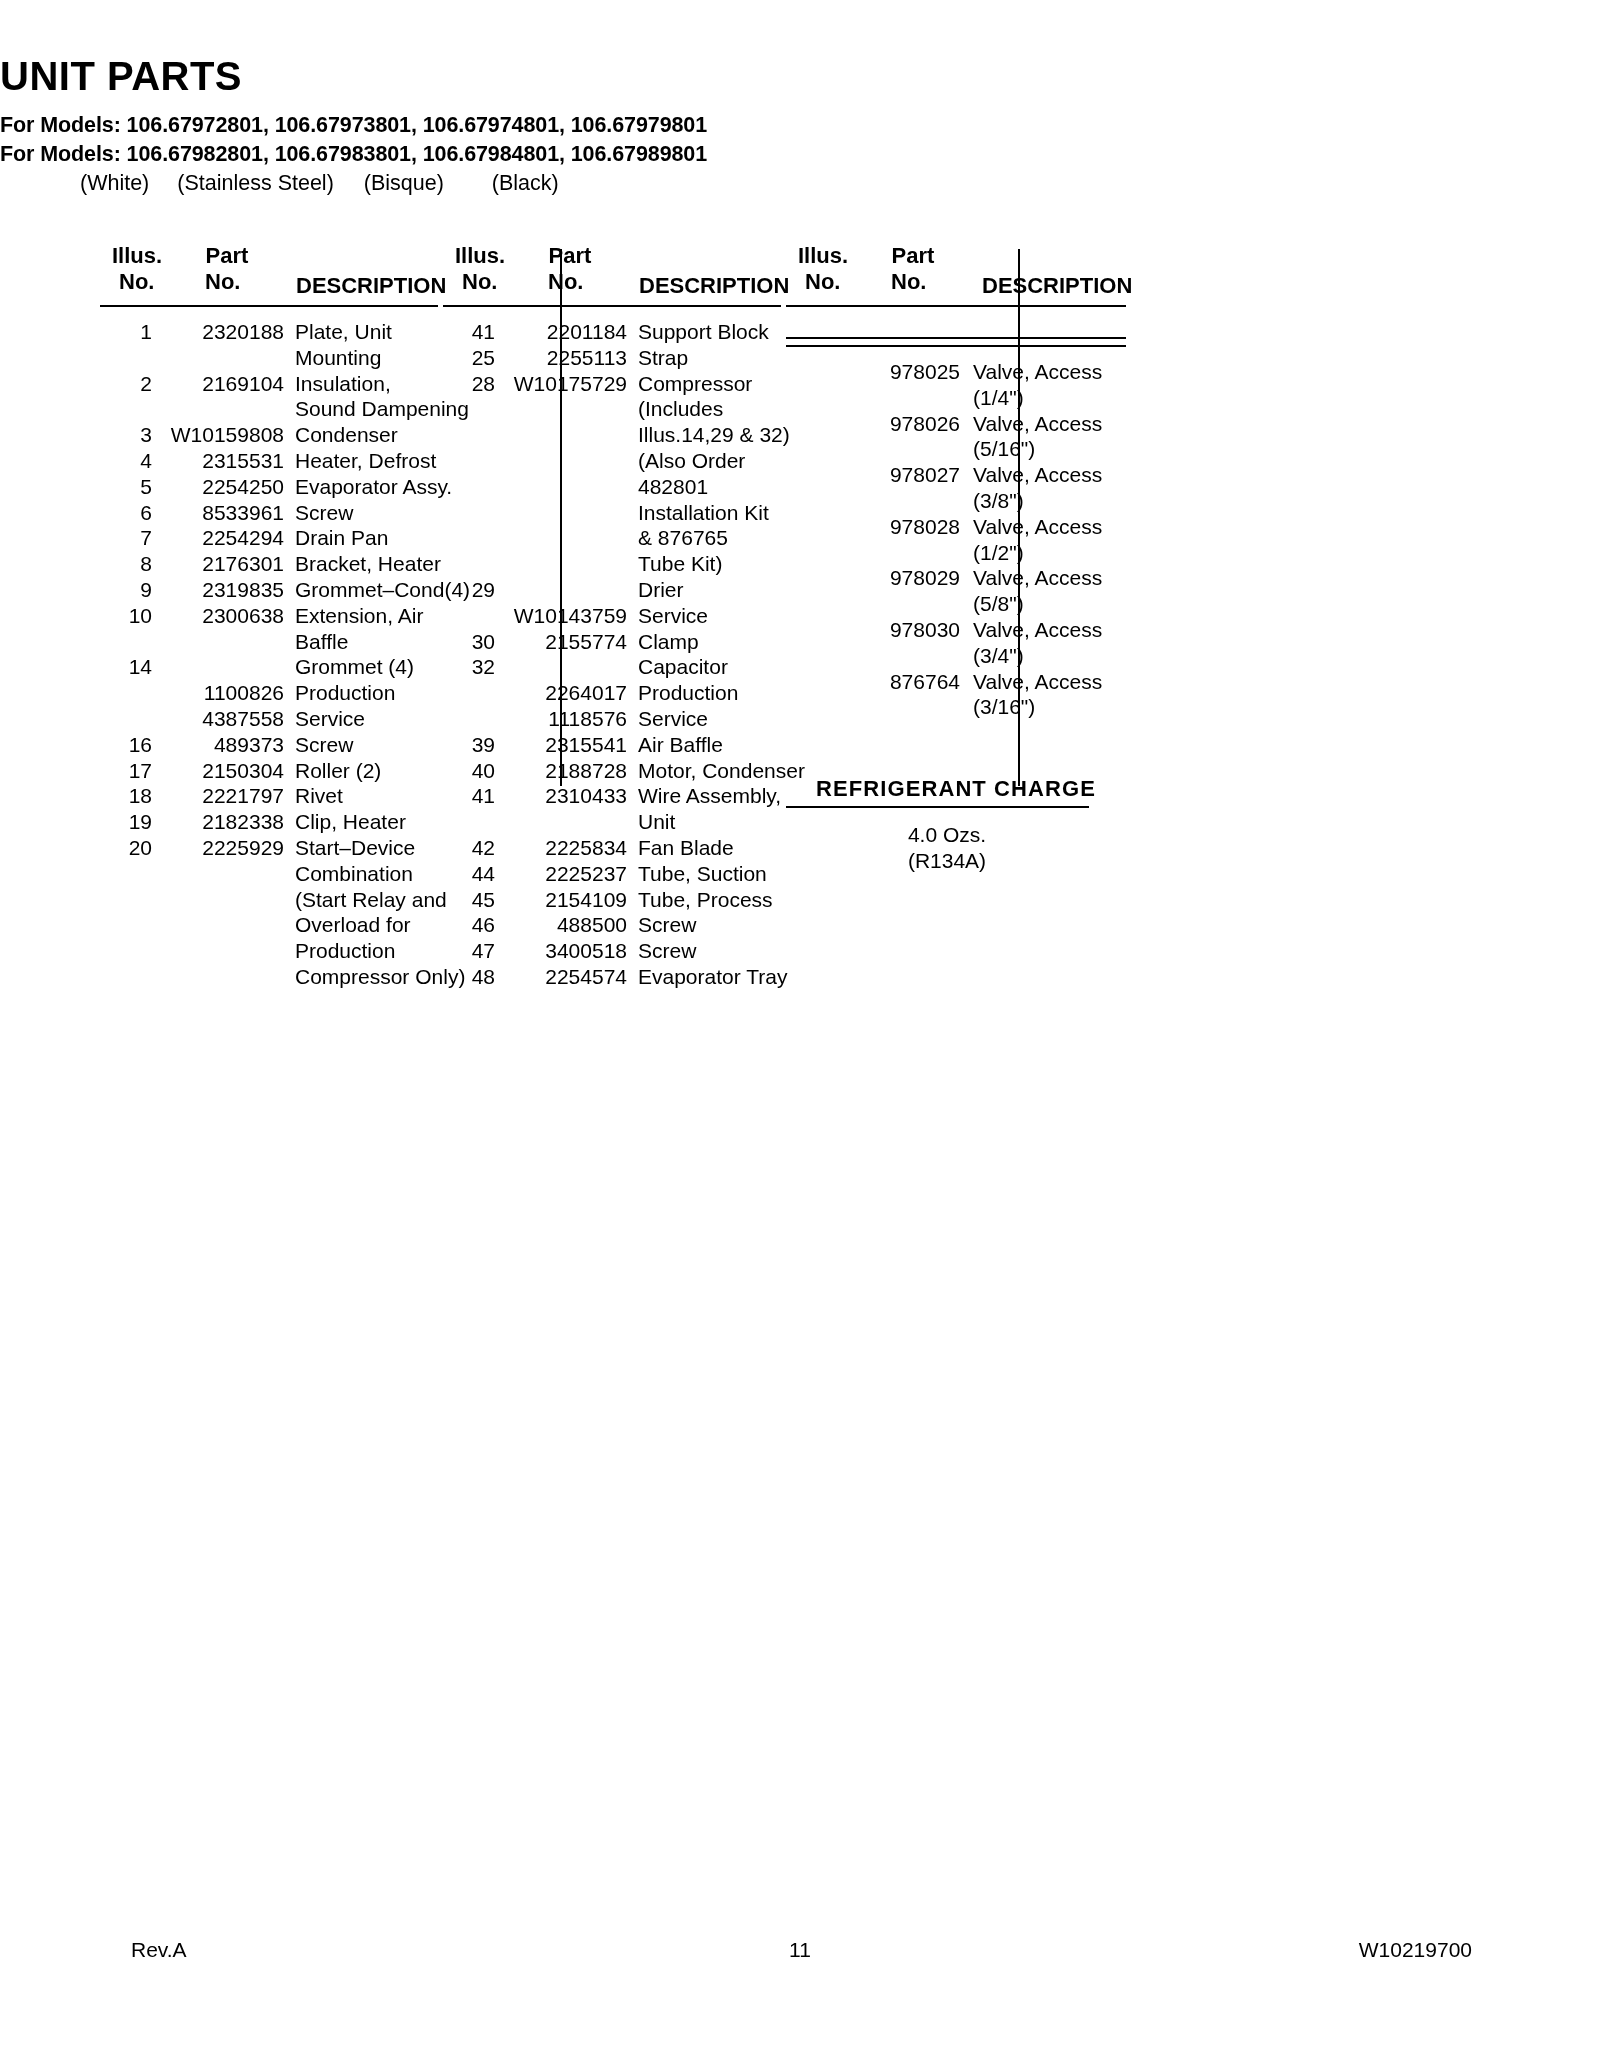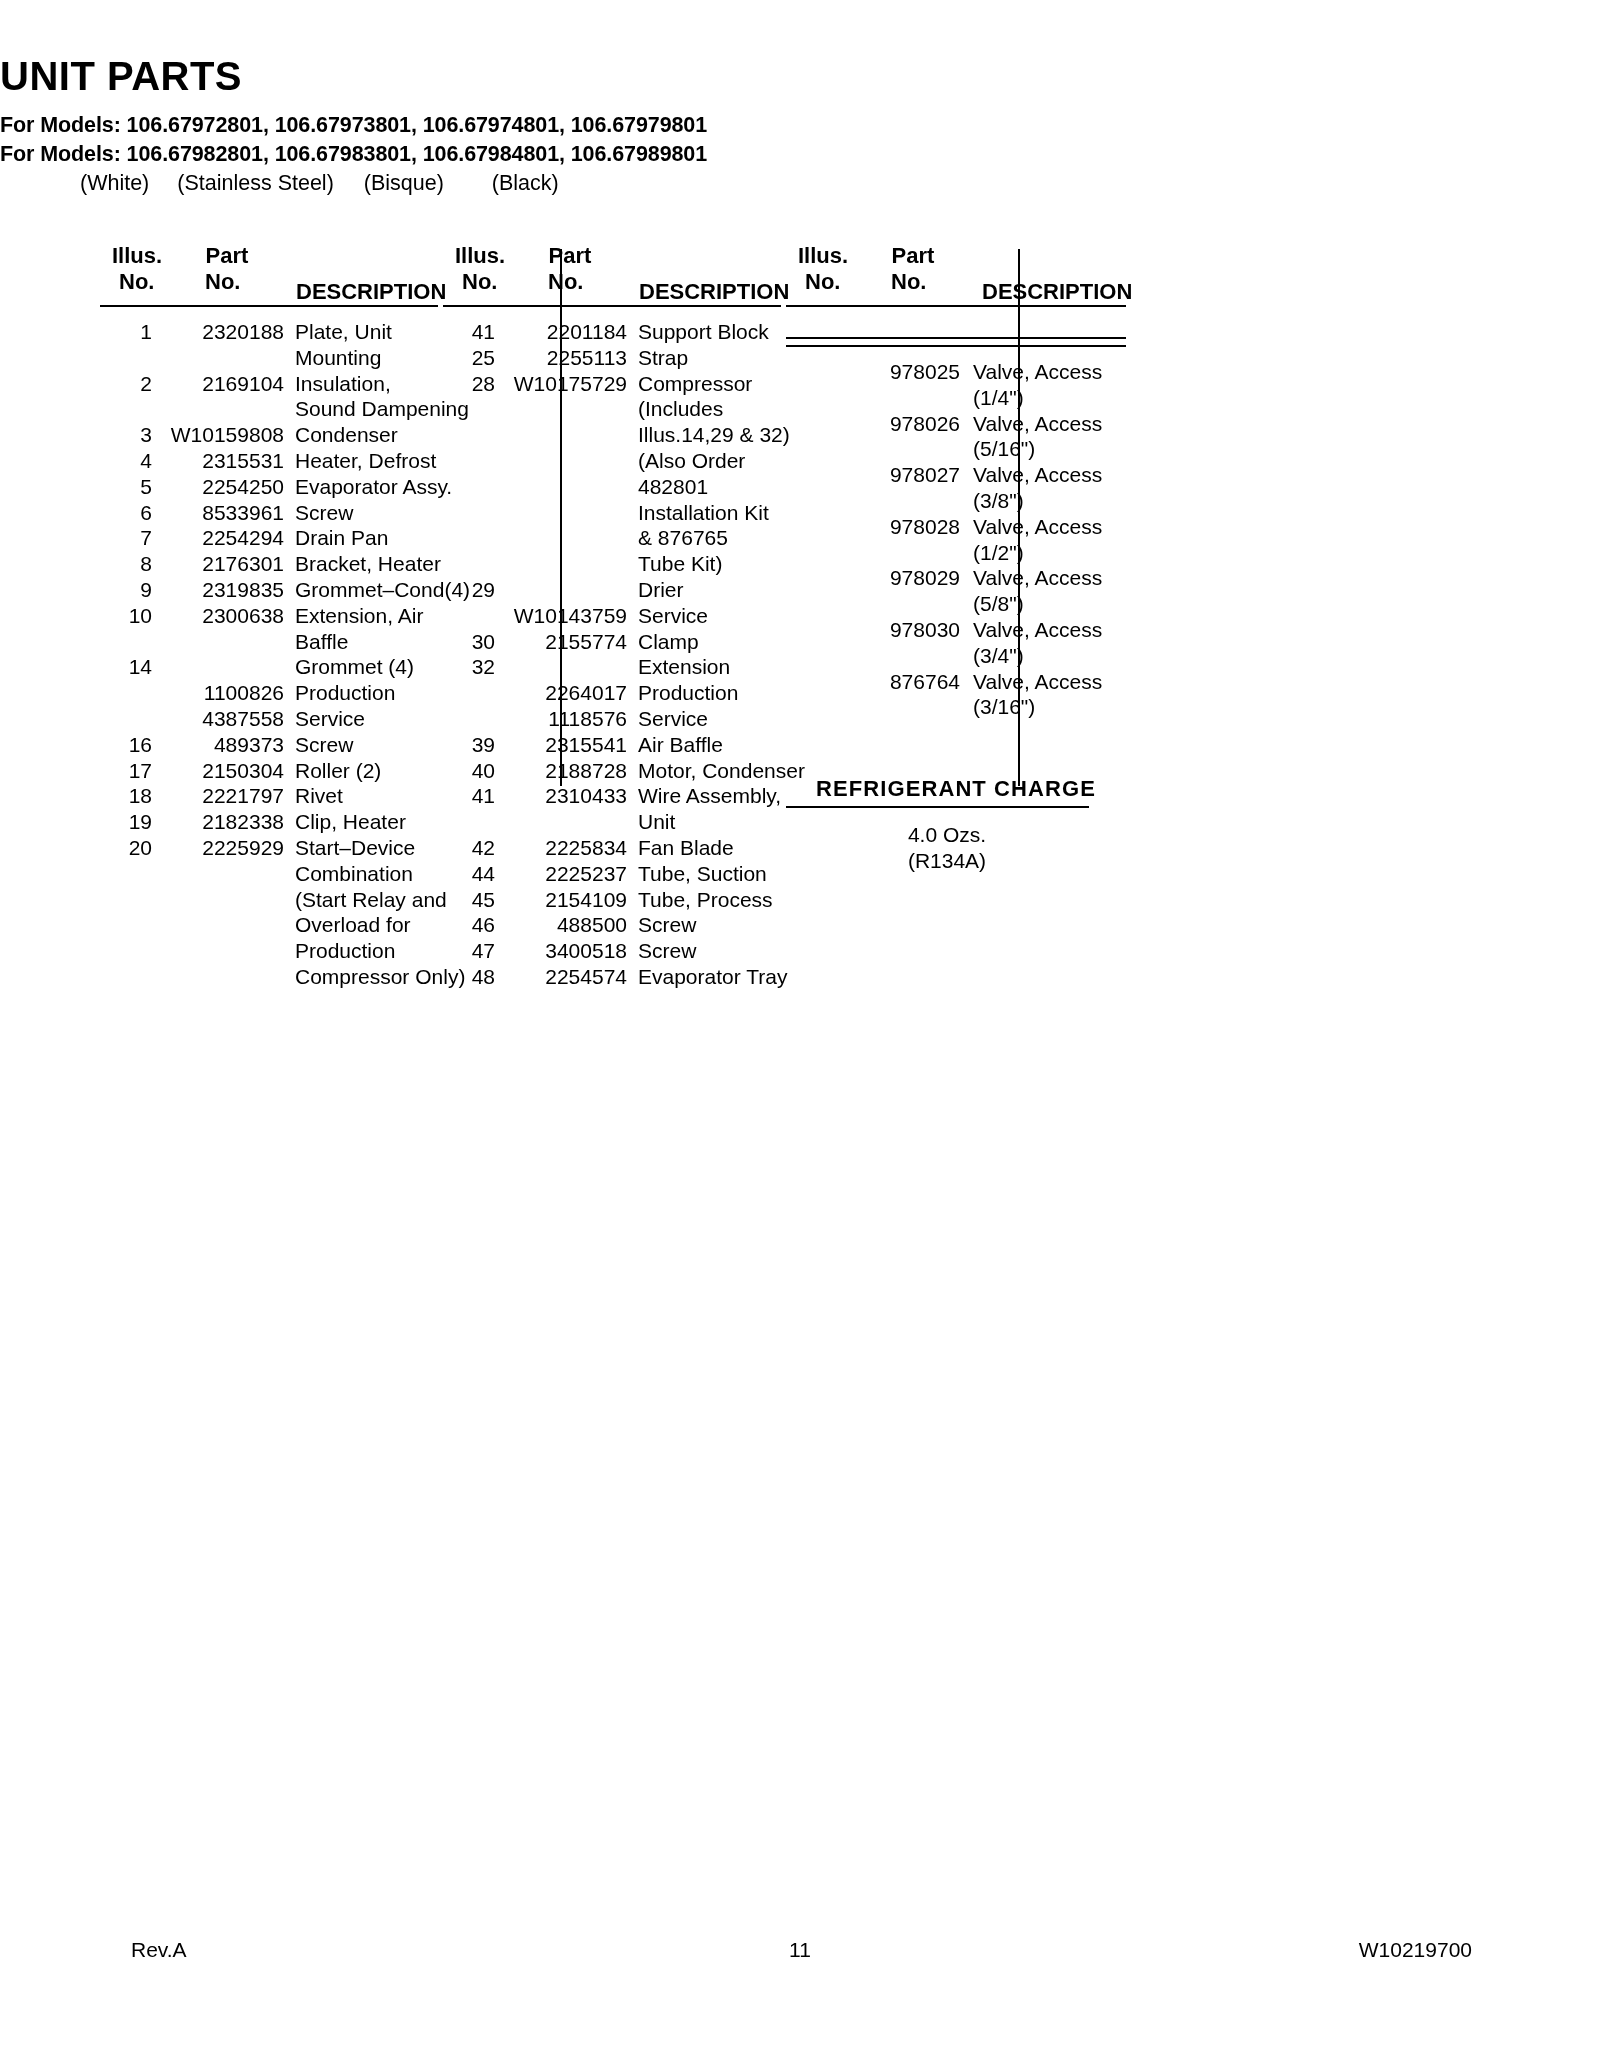--- a/index.html
+++ b/index.html
@@ -83,21 +83,21 @@
     height: 62px;
   }
   .ch-illus, .ch-part, .ch-desc {
     position: absolute;
     font-size: 22px;
     font-weight: bold;
     line-height: 1.22;
   }
   .ch-illus { left: 3px;  top: 0; text-align: center; width: 68px;}
   .ch-part  { left: 96px; top: 0; text-align: center; width: 62px;}
-  .ch-desc  { left: 196px; top: 36px; white-space: nowrap;}
+  .ch-desc  { left: 196px; top: 30px; white-space: nowrap;}
   .ch-l2 { position: absolute; top: 26px; }
 
   .hrule {
     border: none;
     border-top: 2.8px solid #000;
     margin: 0;
     width: 100%;
   }
 
   
@@ -428,21 +428,21 @@
           <span class="c-desc">Service</span>
         </div>
         <div class="row">
           <span class="c-illus">30</span>
           <span class="c-part">2155774</span>
           <span class="c-desc">Clamp</span>
         </div>
         <div class="row">
           <span class="c-illus">32</span>
           <span class="c-part"></span>
-          <span class="c-desc">Extension</span>
+          <span class="c-desc">Capacitor</span>
         </div>
         <div class="row">
           <span class="c-illus"></span>
           <span class="c-part">2264017</span>
           <span class="c-desc">Production</span>
         </div>
         <div class="row">
           <span class="c-illus"></span>
           <span class="c-part">1118576</span>
           <span class="c-desc">Service</span>

